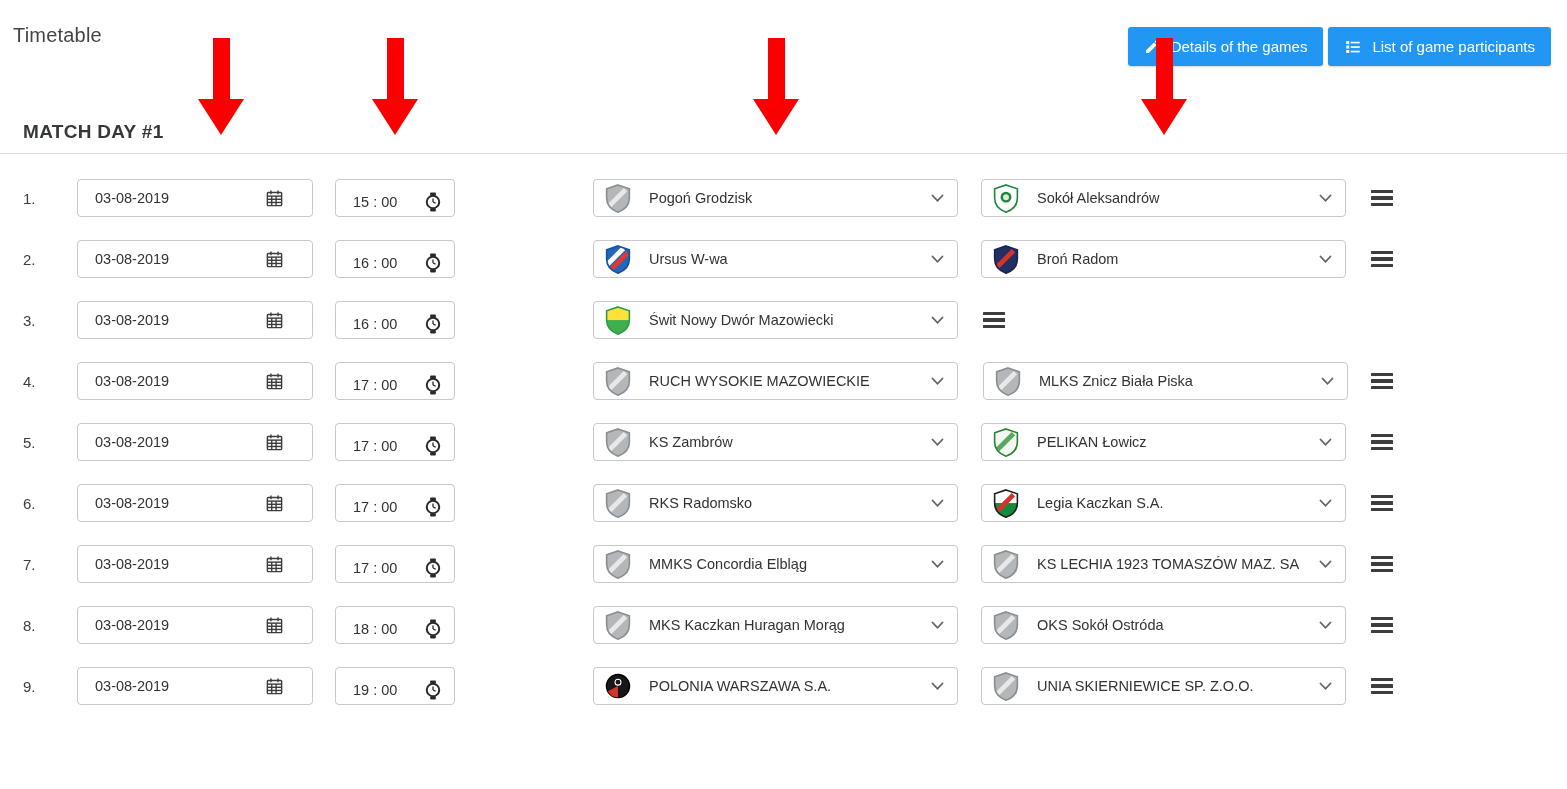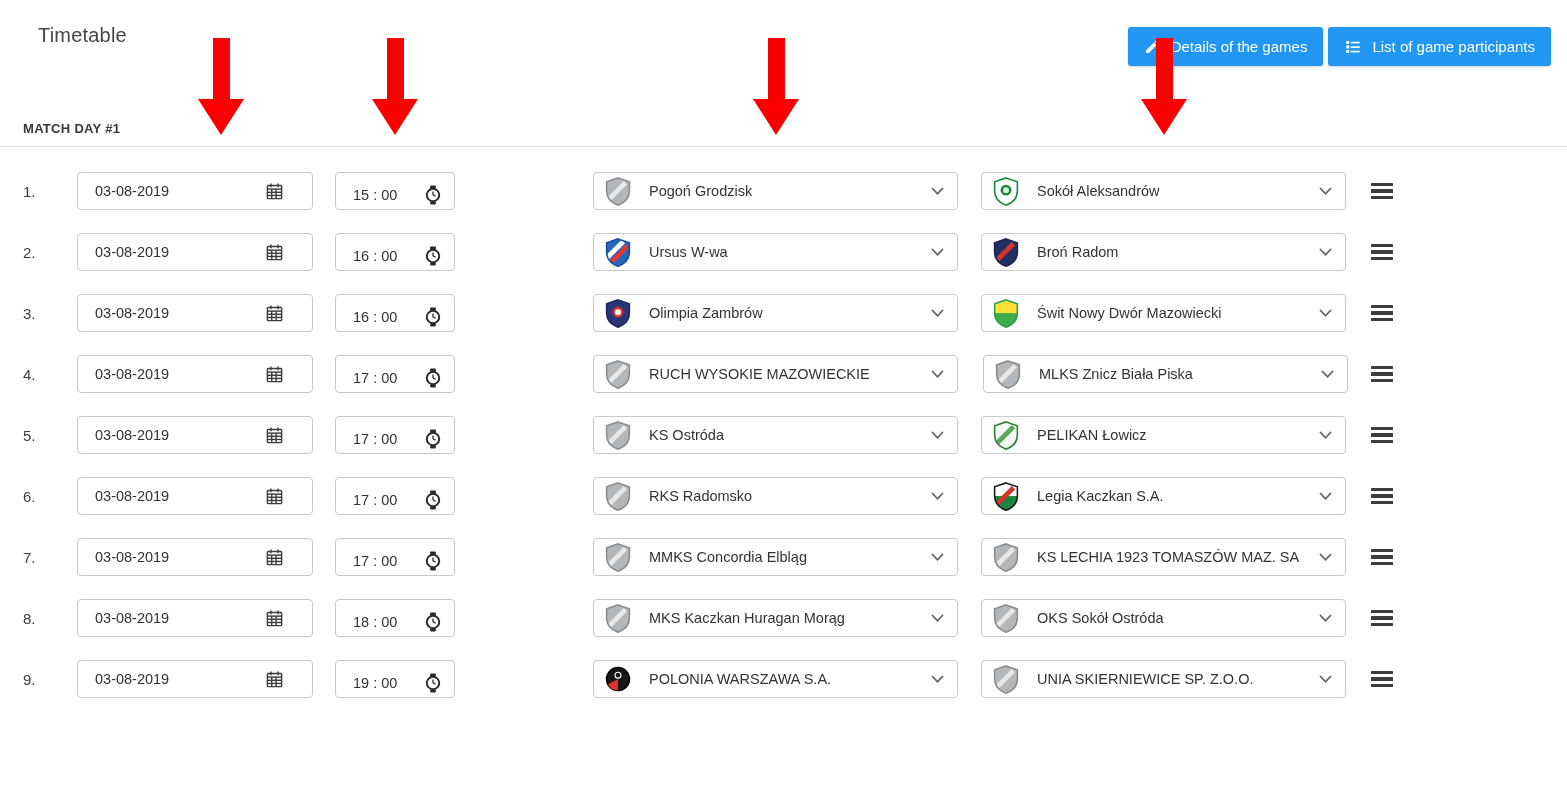--- a/index.html
+++ b/index.html
@@ -2,39 +2,39 @@
 <html><head>
 <meta charset="utf-8">
 <style>
   * { box-sizing: border-box; margin: 0; padding: 0; }
   html,body { width:1567px; height:789px; }
   body {
     font-family: "Liberation Sans", "DejaVu Sans", sans-serif;
     background:#ffffff; color:#333; position:relative; overflow:hidden;
   }
   
-  .topbar { position:relative; padding:24px 16px 0 38px; height:60px; }
+  .topbar { position:relative; padding:24px 16px 0 13px; height:60px; }
   .page-title { font-size:20px; font-weight:400; color:#454545; letter-spacing:.2px; }
   .actions { position:absolute; top:27px; right:16px; display:flex; gap:5px;border-radius:13px; }
   .btn {
     display:flex; align-items:center; gap:10px; height:39px; padding:0 16px;
     background:#2196f3; color:#fff; border:none; border-radius:3px;
     font-size:15px; font-family:inherit; cursor:pointer;
     box-shadow:0 1px 2px rgba(0,0,0,.18);
   }
   .btn svg { display:block; }
   
   .arrow { position:absolute; top:38px; width:46px; height:97px; z-index:5; }
   .arrow .shaft { width:17px; height:61px; margin:0 auto; background:#fb0000; }
   .arrow .head  { width:0; height:0; margin:0 auto;
                   border-left:23px solid transparent; border-right:23px solid transparent;
                   border-top:36px solid #fb0000; }
   
   main { padding-top:61px; }
-  .matchday-label { margin-left:23px; font-size:13px; font-weight:bold; color:#37383a; letter-spacing:.3px; }
+  .matchday-label { margin-left:23px; font-size:19px; font-weight:bold; color:#37383a; letter-spacing:.3px; }
   .matchday-divider { border-bottom:1px solid #e0e0e0; margin-top:10px; }
   .matchday + .matchday { margin-top:59px; }
   .rows { padding-top:2px; }
   
   .row { display:flex; align-items:center; height:38px; margin:23px 0 0 23px; }
   .row-index { width:54px; font-size:15px; color:#3d3d3d; }
   .input, .select {
     height:38px; border:1px solid #c9c9c9; border-radius:4px; background:#fff;
     display:flex; align-items:center; font-size:14.5px; color:#333; cursor:pointer;
   }
@@ -286,39 +286,20 @@
         <svg width="18" height="20" viewBox="0 0 22 24">
           <rect x="7.5" y="0.5" width="7" height="4" rx="1" fill="#2a2a2a"></rect>
           <rect x="7.5" y="19.5" width="7" height="4" rx="1" fill="#2a2a2a"></rect>
           <circle cx="11" cy="12" r="7.6" fill="#ffffff" stroke="#2a2a2a" stroke-width="2.4"></circle>
           <line x1="11" y1="12" x2="11" y2="7.6" stroke="#2a2a2a" stroke-width="1.6"></line>
           <line x1="11" y1="12" x2="14.2" y2="13.4" stroke="#2a2a2a" stroke-width="1.6"></line>
         </svg>
       </span>
     </div>
 
-    <div class="select home-select">
-      <span class="crest">
-              <svg viewBox="0 0 32 35" width="28" height="31">
-                <clipPath id="cp5">
-                  <path d="M16 2 L29 6.5 L29 17 C29 25.5 23.5 30.6 16 33.2 C8.5 30.6 3 25.5 3 17 L3 6.5 Z"></path>
-                </clipPath>
-                <path d="M16 2 L29 6.5 L29 17 C29 25.5 23.5 30.6 16 33.2 C8.5 30.6 3 25.5 3 17 L3 6.5 Z" fill="#293676"></path>
-                <circle cx="16" cy="16" r="6.2" fill="#d6332c"></circle>
-                <circle cx="16" cy="16" r="3.4" fill="#ffffff"></circle>
-                <path d="M16 2 L29 6.5 L29 17 C29 25.5 23.5 30.6 16 33.2 C8.5 30.6 3 25.5 3 17 L3 6.5 Z" fill="none" stroke="#1d2759" stroke-width="1.8"></path>
-              </svg>
-            </span>
-      <span class="team">Olimpia Zambrów</span>
-      <span class="chevron">
-        <svg width="13" height="9" viewBox="0 0 13 9" fill="none" stroke="#5f6368" stroke-width="1.8" stroke-linecap="round">
-          <polyline points="1.5,1.5 6.5,6.8 11.5,1.5"></polyline>
-        </svg>
-      </span>
-    </div>
 
     <div class="select away-select">
       <span class="crest">
               <svg viewBox="0 0 32 35" width="28" height="31">
                 <clipPath id="cp6">
                   <path d="M16 2 L29 6.5 L29 17 C29 25.5 23.5 30.6 16 33.2 C8.5 30.6 3 25.5 3 17 L3 6.5 Z"></path>
                 </clipPath>
                 <path d="M16 2 L29 6.5 L29 17 C29 25.5 23.5 30.6 16 33.2 C8.5 30.6 3 25.5 3 17 L3 6.5 Z" fill="#ffe13a"></path>
                 <rect x="2" y="17" width="28" height="18" fill="#3fae4e" clip-path="url(#cp6)"></rect>
                 <path d="M16 2 L29 6.5 L29 17 C29 25.5 23.5 30.6 16 33.2 C8.5 30.6 3 25.5 3 17 L3 6.5 Z" fill="none" stroke="#2c9e45" stroke-width="1.8"></path>
@@ -452,21 +433,21 @@
       <span class="crest">
               <svg viewBox="0 0 32 35" width="28" height="31">
                 <clipPath id="cp9">
                   <path d="M16 2 L29 6.5 L29 17 C29 25.5 23.5 30.6 16 33.2 C8.5 30.6 3 25.5 3 17 L3 6.5 Z"></path>
                 </clipPath>
                 <path d="M16 2 L29 6.5 L29 17 C29 25.5 23.5 30.6 16 33.2 C8.5 30.6 3 25.5 3 17 L3 6.5 Z" fill="#b4b7ba"></path>
                 <rect x="-10" y="13.5" width="52" height="5.5" fill="#e8e8e8" transform="rotate(-45 16 17)" clip-path="url(#cp9)"></rect>
                 <path d="M16 2 L29 6.5 L29 17 C29 25.5 23.5 30.6 16 33.2 C8.5 30.6 3 25.5 3 17 L3 6.5 Z" fill="none" stroke="#8a8d90" stroke-width="1.8"></path>
               </svg>
             </span>
-      <span class="team">KS Ostróda</span>
+      <span class="team">KS Zambrów</span>
       <span class="chevron">
         <svg width="13" height="9" viewBox="0 0 13 9" fill="none" stroke="#5f6368" stroke-width="1.8" stroke-linecap="round">
           <polyline points="1.5,1.5 6.5,6.8 11.5,1.5"></polyline>
         </svg>
       </span>
     </div>
 
     <div class="select away-select">
       <span class="crest">
               <svg viewBox="0 0 32 35" width="28" height="31">

